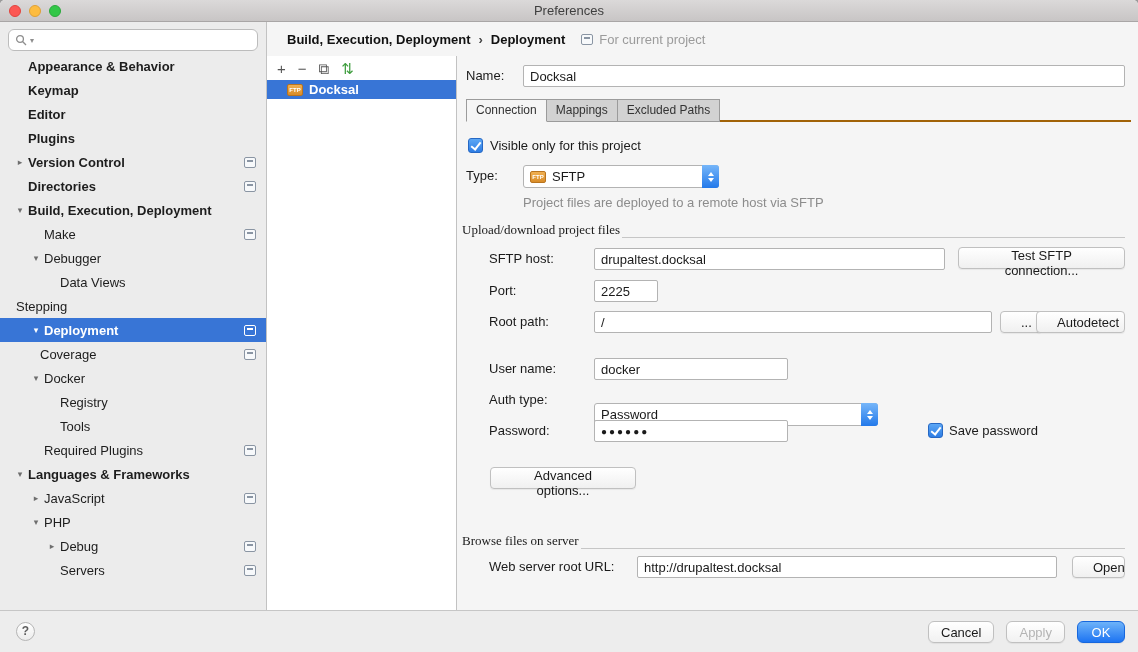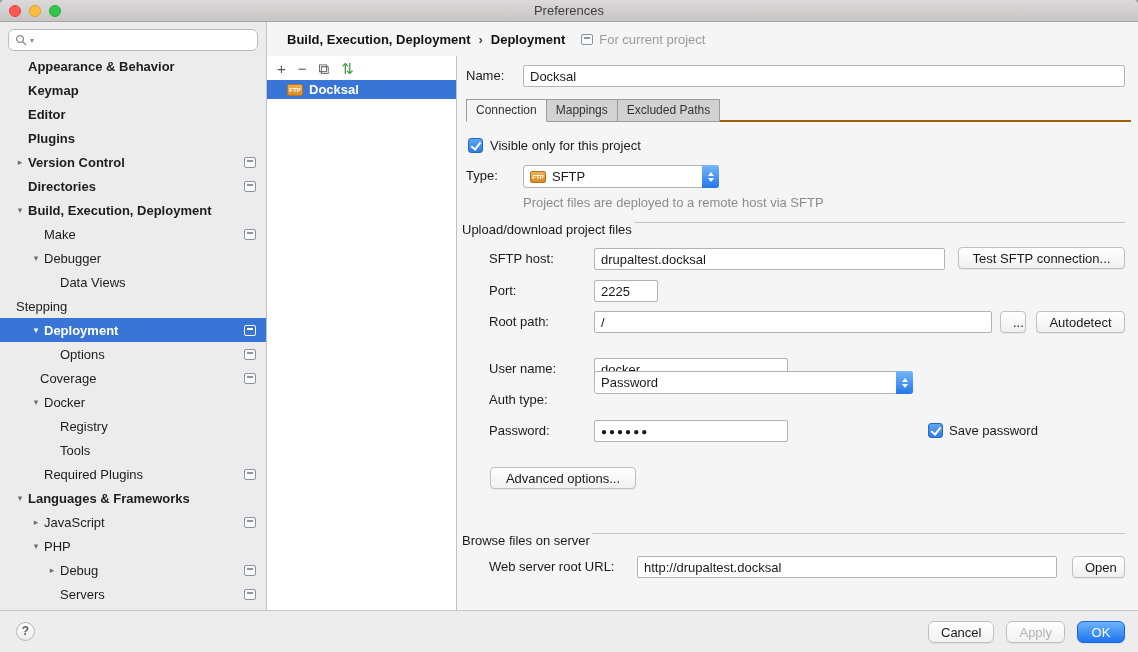--- a/index.html
+++ b/index.html
@@ -48,29 +48,29 @@
   .tb-icon { color:#565656; font-size:15px; line-height:1; cursor:default; }
   .server-row { display:flex; align-items:center; gap:6px; height:19px; padding-left:20px; color:#1d1d1d; }
   .server-row.selected { background:#3875d6; color:#fff; font-weight:bold; }
   .ftp-badge { width:16px; height:12px; background:linear-gradient(#f0b052,#d98c28); border:1px solid #b9741f; border-radius:2px; color:#fff; font-size:6px; font-weight:bold; display:flex; align-items:center; justify-content:center; flex:none; }
 
   
   .form-panel { position:absolute; left:457px; top:56px; width:681px; height:554px; background:#f5f5f5; }
   .flabel { position:absolute; color:#1a1a1a; line-height:22px; white-space:nowrap; }
   .field { position:absolute; height:22px; border:1px solid #b3b3b3; border-radius:2px; background:#fff; font-family:inherit; font-size:13px; padding:0 6px; color:#1a1a1a; outline:none; }
   .field.pwd { font-size:10px; letter-spacing:2px; font-weight:bold; }
-  .push { position:absolute; height:22px; background:linear-gradient(#ffffff,#f0f0f0); border:1px solid #c0c0c0; border-radius:4px; font-family:inherit; font-size:13px; color:#1a1a1a; padding:0 12px; box-shadow:0 1px 1px rgba(0,0,0,0.06); }
+  .push { position:absolute; height:22px; background:linear-gradient(#ffffff,#f0f0f0); border:1px solid #c0c0c0; border-radius:4px; font-family:inherit; font-size:13px; color:#1a1a1a; padding:0 20px; box-shadow:0 1px 1px rgba(0,0,0,0.06); }
   .tabbar { position:absolute; left:9px; right:7px; top:43px; height:23px; display:flex; align-items:flex-start; border-bottom:2px solid #a16207; }
   .tab { font-size:12px; line-height:15px; padding:3px 9px; background:#d2d2d2; border:1px solid #9b9b9b; border-left:none; color:#333; cursor:default; }
   .tab:first-child { border-left:1px solid #9b9b9b; }
   .tab.active { background:#f5f5f5; position:relative; margin-bottom:-1px; border-bottom:1px solid #f5f5f5; }
   .cb { position:absolute; width:15px; height:15px; border-radius:3px; background:linear-gradient(#5ca7f5,#2e7de4); border:1px solid #2668c4; }
   .cb::after { content:''; position:absolute; left:4px; top:1px; width:4px; height:8px; border:solid #fff; border-width:0 2px 2px 0; transform:rotate(38deg); }
   .help-text { position:absolute; color:#8c8c8c; }
-  .section { position:absolute; left:5px; width:663px; display:flex; align-items:flex-start; gap:2px; color:#1a1a1a; }
+  .section { position:absolute; left:5px; width:663px; display:flex; align-items:flex-end; gap:2px; color:#1a1a1a;font-family:Liberation Serif, serif; }
   .section .line { flex:1; height:1px; background:#c6c6c6; }
   .combo { position:absolute; height:23px; background:#fff; border:1px solid #b3b3b3; border-radius:3px; display:flex; align-items:center; padding-left:6px; gap:6px; }
   .combo-val { flex:1; color:#1a1a1a; }
   .stepper { width:17px; height:23px; margin:-1px -1px -1px 0; border-radius:0 3px 3px 0; background:linear-gradient(#76b6f9,#2379ea); display:flex; flex-direction:column; align-items:center; justify-content:center; gap:2px; flex:none; }
   .tri-up { width:0; height:0; border-left:3.5px solid transparent; border-right:3.5px solid transparent; border-bottom:4px solid #fff; }
   .tri-down { width:0; height:0; border-left:3.5px solid transparent; border-right:3.5px solid transparent; border-top:4px solid #fff; }
 
   
   .footer { position:absolute; left:0; top:610px; width:1138px; height:42px; background:#ededed; border-top:1px solid #c6c6c6; }
   .help-btn { position:absolute; left:16px; top:11px; width:19px; height:19px; border-radius:50%; background:linear-gradient(#fff,#ececec); border:1px solid #b5b5b5; color:#5e5e5e; text-align:center; line-height:17px; font-size:12px; font-weight:bold; }
@@ -146,25 +146,20 @@
           <span class="tw"></span>
           <span class="tree-label">Data Views</span>
         </div>
         <div class="tree-row" style="">
           <span class="tw"></span>
           <span class="tree-label">Stepping</span>
         </div>
         <div class="tree-row selected" style="padding-left: 28px;">
           <span class="tw">▾</span>
           <span class="tree-label">Deployment</span>
-          <span class="pp-icon"></span>
-        </div>
-        <div class="tree-row" style="padding-left: 44px;">
-          <span class="tw"></span>
-          <span class="tree-label">Options</span>
           <span class="pp-icon"></span>
         </div>
         <div class="tree-row" style="padding-left: 24px;">
           <span class="tw"></span>
           <span class="tree-label">Coverage</span>
           <span class="pp-icon"></span>
         </div>
         <div class="tree-row" style="padding-left: 28px;">
           <span class="tw">▾</span>
           <span class="tree-label">Docker</span>
@@ -272,21 +267,21 @@
 
     <label class="flabel" style="left:32px; top:255px;">Root path:</label>
     <input class="field" style="left: 137px; top: 255px; width: 398px;" value="/">
     <button class="push" style="left:543px; top:255px; width:26px;">...</button>
     <button class="push" style="left:579px; top:255px; width:89px;">Autodetect</button>
 
     <label class="flabel" style="left:32px; top:302px;">User name:</label>
     <input class="field" style="left: 137px; top: 302px; width: 194px;" value="docker">
 
     <label class="flabel" style="left:32px; top:333px;">Auth type:</label>
-    <div class="combo" style="left:137px; top:315px; width:319px;">
+    <div class="combo" style="left:137px; top:347px; width:284px;">
       <span class="combo-val">Password</span>
       <span class="stepper">
           <i class="tri-up"></i>
           <i class="tri-down"></i>
         </span>
     </div>
 
     <label class="flabel" style="left:32px; top:364px;">Password:</label>
     <input class="field pwd" style="left: 137px; top: 364px; width: 194px;" value="●●●●●●">
     <span class="cb" style="left:471px; top:367px;"></span>

